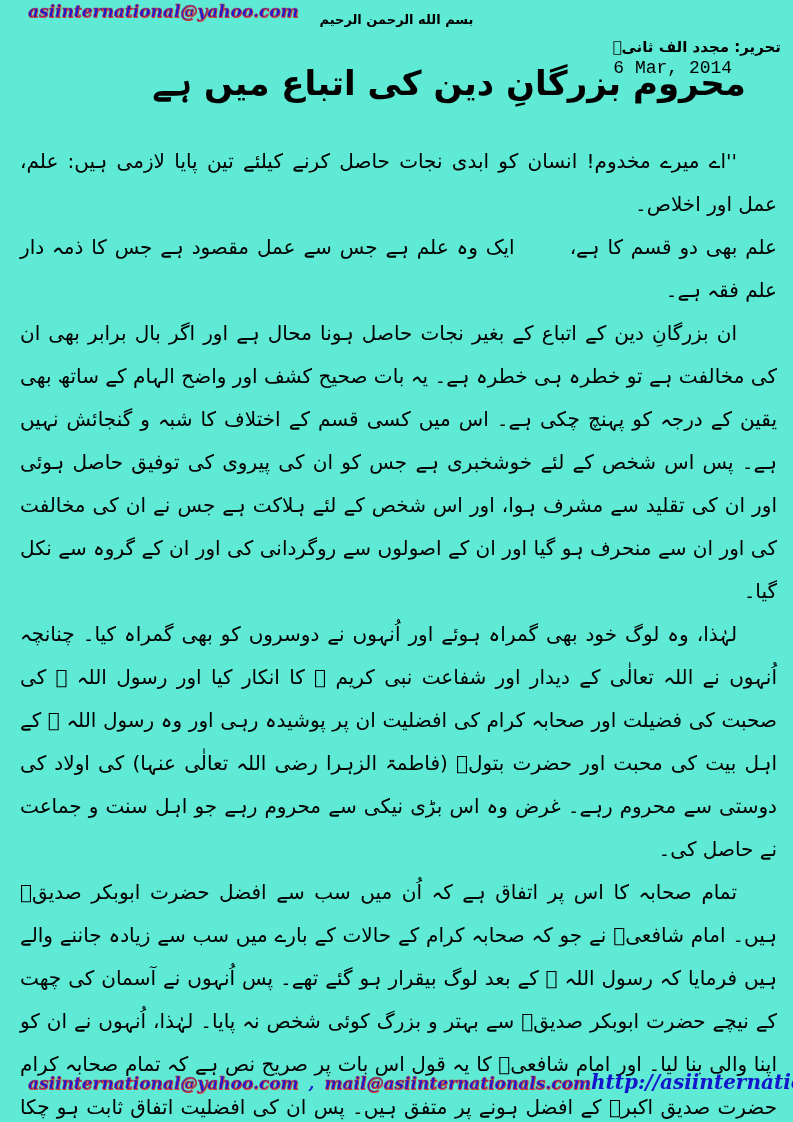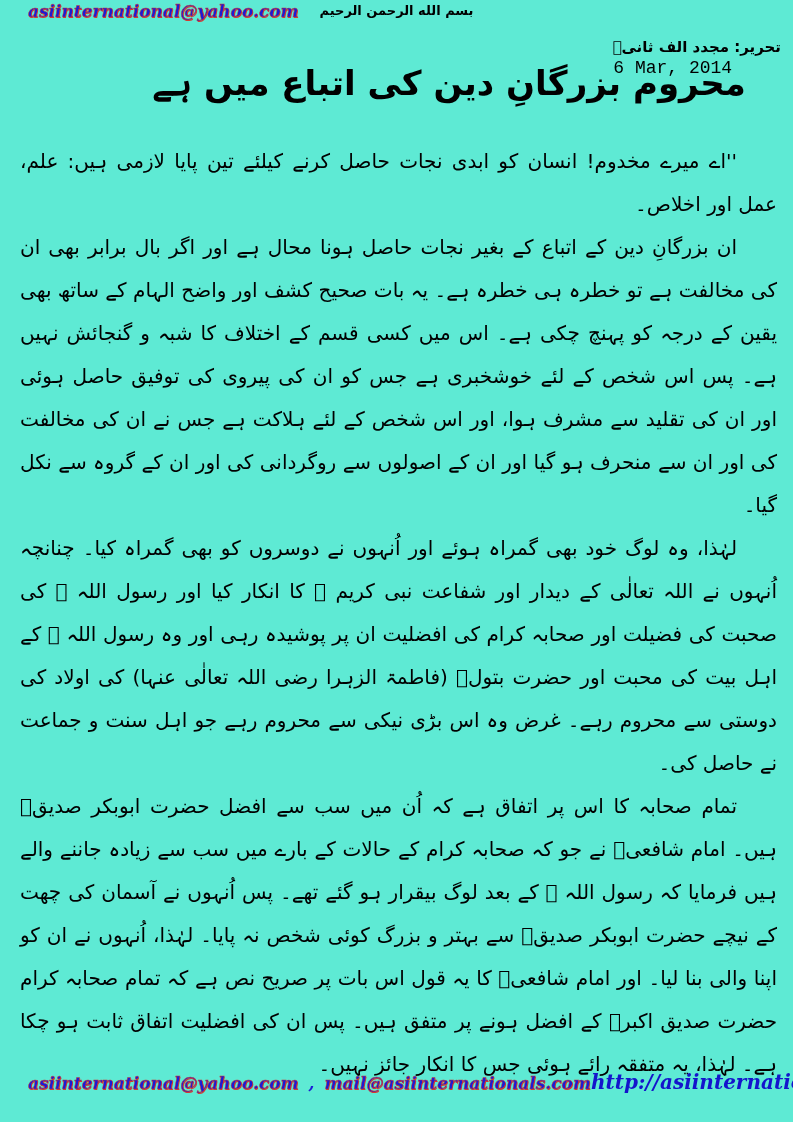--- a/index.html
+++ b/index.html
@@ -23,21 +23,21 @@
     font-weight: bold;
     font-size: 17px;
     color: #1b1bd6;
     -webkit-text-stroke: 0.5px #d43a2f;
     text-shadow: 0.6px 0.6px 0 #d43a2f;
     cursor: pointer;
     white-space: nowrap;
   }
   .bismillah {
     position: absolute;
-    top: 3px; left: 0; right: 0;
+    top: 12px; left: 0; right: 0;
     text-align: center;
     font-size: 13px;
     font-weight: bold;
     direction: rtl;
   }
   .author-block {
     position: absolute;
     right: 12px; top: 38px;
     text-align: center;
     direction: rtl;
@@ -125,20 +125,21 @@
 
   <div class="author-block">
     <div class="author-line">تحریر: مجدد الف ثانیؒ</div>
     <div class="date-line">6 Mar, 2014</div>
   </div>
 
   <h1 class="doc-title">محروم بزرگانِ دین کی اتباع میں ہے</h1>
 
   <div class="body-text">
     <p>''اے میرے مخدوم! انسان کو ابدی نجات حاصل کرنے کیلئے تین پایا لازمی ہیں: علم، عمل اور اخلاص۔</p>
+    <p class="no-indent">علم بھی دو قسم کا ہے،&nbsp;&nbsp;&nbsp;&nbsp;&nbsp;&nbsp;&nbsp;ایک وہ علم ہے جس سے عمل مقصود ہے جس کا ذمہ دار علم فقہ ہے۔</p>
     <p>ان بزرگانِ دین کے اتباع کے بغیر نجات حاصل ہونا محال ہے اور اگر بال برابر بھی ان کی مخالفت ہے تو خطرہ ہی خطرہ ہے۔ یہ بات صحیح کشف اور واضح الہام کے ساتھ بھی یقین کے درجہ کو پہنچ چکی ہے۔ اس میں کسی قسم کے اختلاف کا شبہ و گنجائش نہیں ہے۔ پس اس شخص کے لئے خوشخبری ہے جس کو ان کی پیروی کی توفیق حاصل ہوئی اور ان کی تقلید سے مشرف ہوا، اور اس شخص کے لئے ہلاکت ہے جس نے ان کی مخالفت کی اور ان سے منحرف ہو گیا اور ان کے اصولوں سے روگردانی کی اور ان کے گروہ سے نکل گیا۔</p>
     <p>لہٰذا، وہ لوگ خود بھی گمراہ ہوئے اور اُنہوں نے دوسروں کو بھی گمراہ کیا۔ چنانچہ اُنہوں نے اللہ تعالٰی کے دیدار اور شفاعت نبی کریم ﷺ کا انکار کیا اور رسول اللہ ﷺ کی صحبت کی فضیلت اور صحابہ کرام کی افضلیت ان پر پوشیدہ رہی اور وہ رسول اللہ ﷺ کے اہل بیت کی محبت اور حضرت بتولؓ (فاطمۃ الزہرا رضی اللہ تعالٰی عنہا) کی اولاد کی دوستی سے محروم رہے۔ غرض وہ اس بڑی نیکی سے محروم رہے جو اہل سنت و جماعت نے حاصل کی۔</p>
     <p>تمام صحابہ کا اس پر اتفاق ہے کہ اُن میں سب سے افضل حضرت ابوبکر صدیقؓ ہیں۔ امام شافعیؒ نے جو کہ صحابہ کرام کے حالات کے بارے میں سب سے زیادہ جاننے والے ہیں فرمایا کہ رسول اللہ ﷺ کے بعد لوگ بیقرار ہو گئے تھے۔ پس اُنہوں نے آسمان کی چھت کے نیچے حضرت ابوبکر صدیقؓ سے بہتر و بزرگ کوئی شخص نہ پایا۔ لہٰذا، اُنہوں نے ان کو اپنا والی بنا لیا۔ اور امام شافعیؒ کا یہ قول اس بات پر صریح نص ہے کہ تمام صحابہ کرام حضرت صدیق اکبرؓ کے افضل ہونے پر متفق ہیں۔ پس ان کی افضلیت اتفاق ثابت ہو چکا ہے۔ لہٰذا، یہ متفقہ رائے ہوئی جس کا انکار جائز نہیں۔</p>
 
   </div>
 
   <div class="footer">
     <div class="footer-left">
       <span class="link">asiinternational@yahoo.com</span><span class="sep">,</span><span class="link">mail@asiinternationals.com</span>
     </div>

